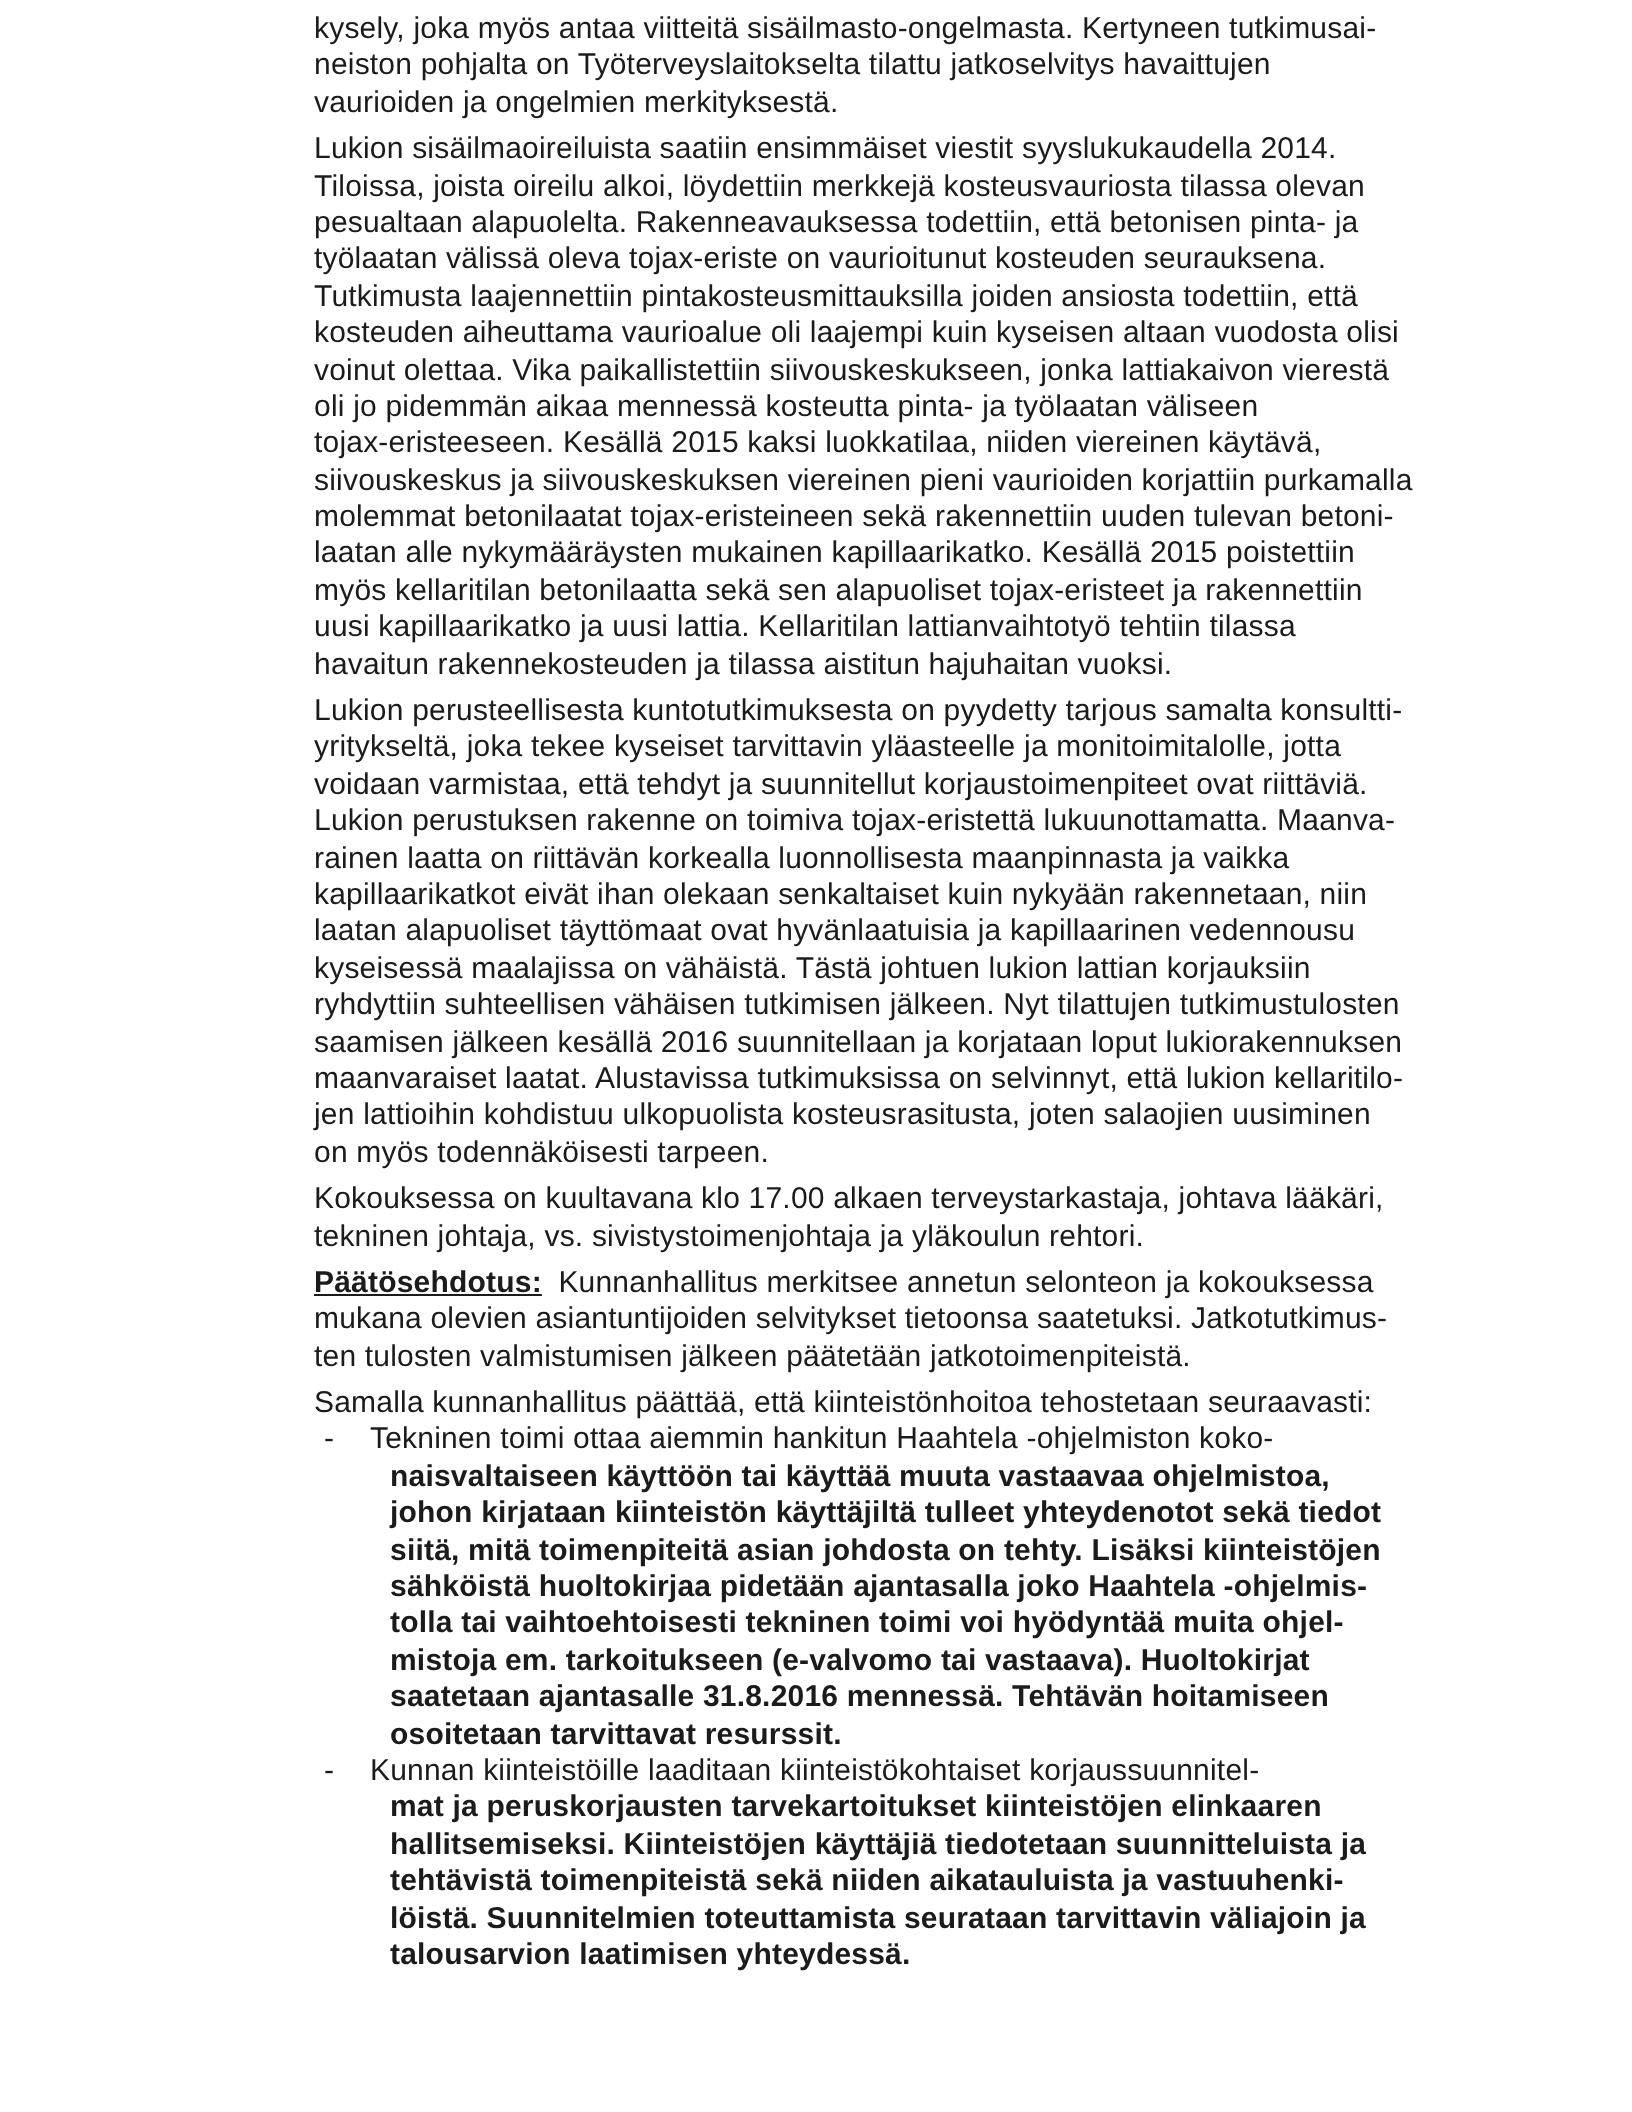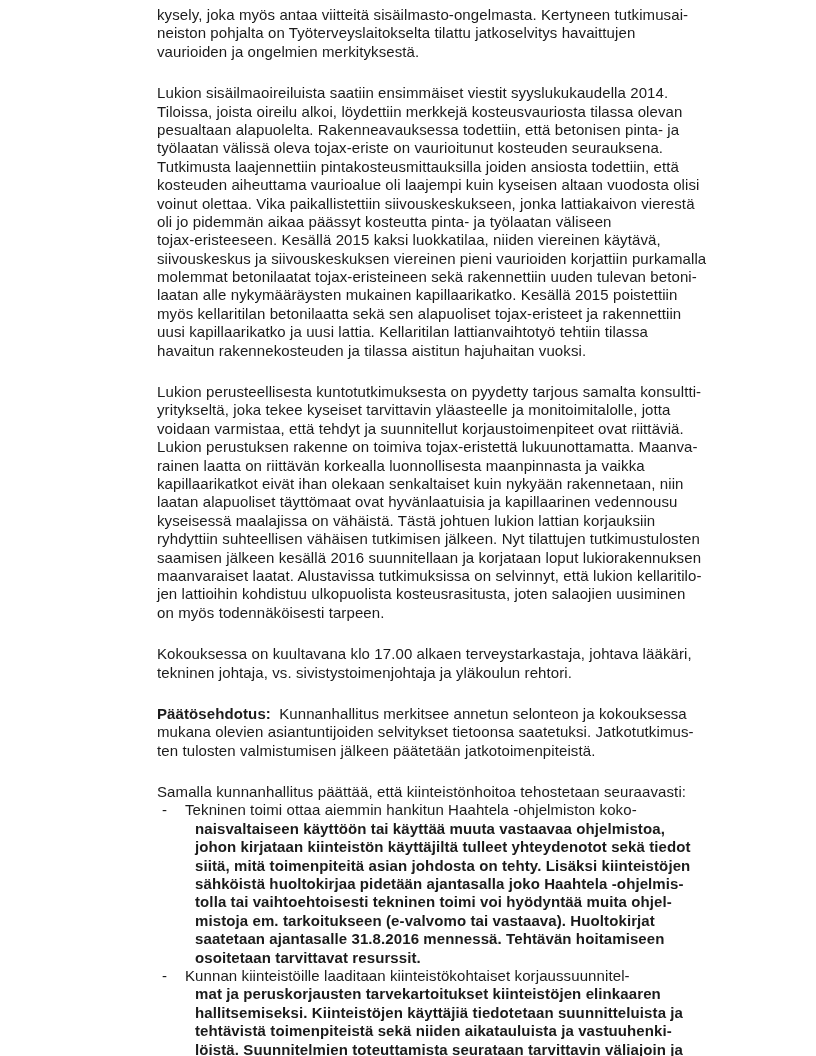--- a/index.html
+++ b/index.html
@@ -23,21 +23,21 @@
     position: absolute;
     left: 157px;
     top: 6px;
     width: 620px;
     font-size: 15px;
     line-height: 18.4px;
     color: #1b1b1b;
     letter-spacing: 0.1px;
   }
   .block {
-    margin-top: 23px;
+    margin-top: 5px;
   }
   .block:first-child {
     margin-top: 0;
   }
   .block.attach {
     margin-top: 0;
   }
   .line {
     white-space: pre;
     height: 18.4px;
@@ -50,20 +50,21 @@
     position: absolute;
     left: 5px;
     top: 0;
   }
   .block.bullet .line.cont {
     padding-left: 10px;
     font-weight: bold;
   }
   .lead {
     font-weight: bold;
+    text-decoration: underline;
     margin-right: 4px;
   }
 </style>
 </head>
 <body>
 
 <div class="page">
   <div class="doc">
       <div class="block">
         <div class="line">kysely, joka myös antaa viitteitä sisäilmasto-ongelmasta. Kertyneen tutkimusai-</div>
@@ -71,21 +72,21 @@
         <div class="line">vaurioiden ja ongelmien merkityksestä.</div>
       </div>
       <div class="block">
         <div class="line">Lukion sisäilmaoireiluista saatiin ensimmäiset viestit syyslukukaudella 2014.</div>
         <div class="line">Tiloissa, joista oireilu alkoi, löydettiin merkkejä kosteusvauriosta tilassa olevan</div>
         <div class="line">pesualtaan alapuolelta. Rakenneavauksessa todettiin, että betonisen pinta- ja</div>
         <div class="line">työlaatan välissä oleva tojax-eriste on vaurioitunut kosteuden seurauksena.</div>
         <div class="line">Tutkimusta laajennettiin pintakosteusmittauksilla joiden ansiosta todettiin, että</div>
         <div class="line">kosteuden aiheuttama vaurioalue oli laajempi kuin kyseisen altaan vuodosta olisi</div>
         <div class="line">voinut olettaa. Vika paikallistettiin siivouskeskukseen, jonka lattiakaivon vierestä</div>
-        <div class="line">oli jo pidemmän aikaa päässyt kosteutta pinta- ja työlaatan väliseen</div>
+        <div class="line">oli jo pidemmän aikaa mennessä kosteutta pinta- ja työlaatan väliseen</div>
         <div class="line">tojax-eristeeseen. Kesällä 2015 kaksi luokkatilaa, niiden viereinen käytävä,</div>
         <div class="line">siivouskeskus ja siivouskeskuksen viereinen pieni vaurioiden korjattiin purkamalla</div>
         <div class="line">molemmat betonilaatat tojax-eristeineen sekä rakennettiin uuden tulevan betoni-</div>
         <div class="line">laatan alle nykymääräysten mukainen kapillaarikatko. Kesällä 2015 poistettiin</div>
         <div class="line">myös kellaritilan betonilaatta sekä sen alapuoliset tojax-eristeet ja rakennettiin</div>
         <div class="line">uusi kapillaarikatko ja uusi lattia. Kellaritilan lattianvaihtotyö tehtiin tilassa</div>
         <div class="line">havaitun rakennekosteuden ja tilassa aistitun hajuhaitan vuoksi.</div>
       </div>
       <div class="block">
         <div class="line">Lukion perusteellisesta kuntotutkimuksesta on pyydetty tarjous samalta konsultti-</div>

